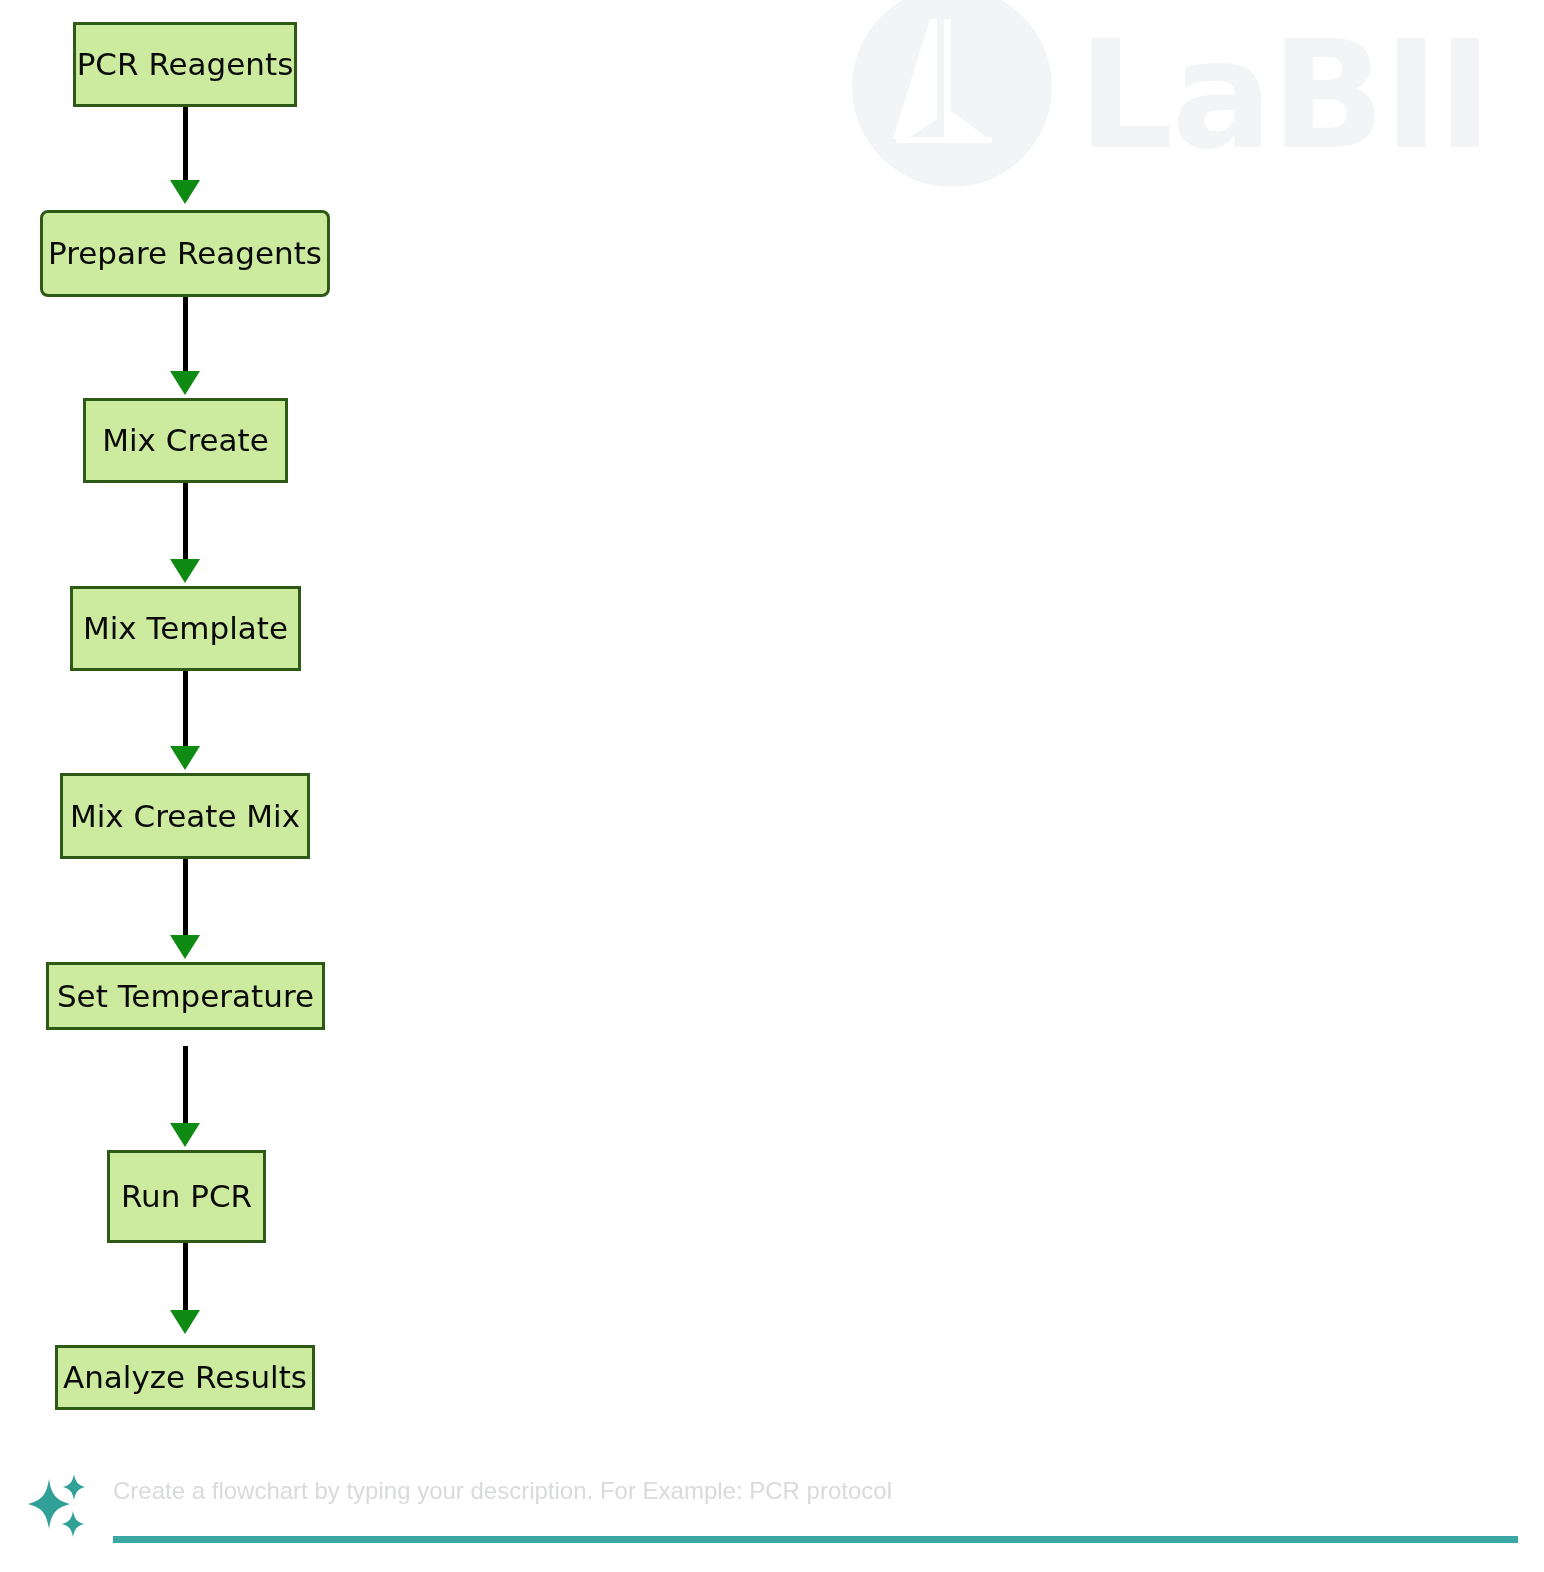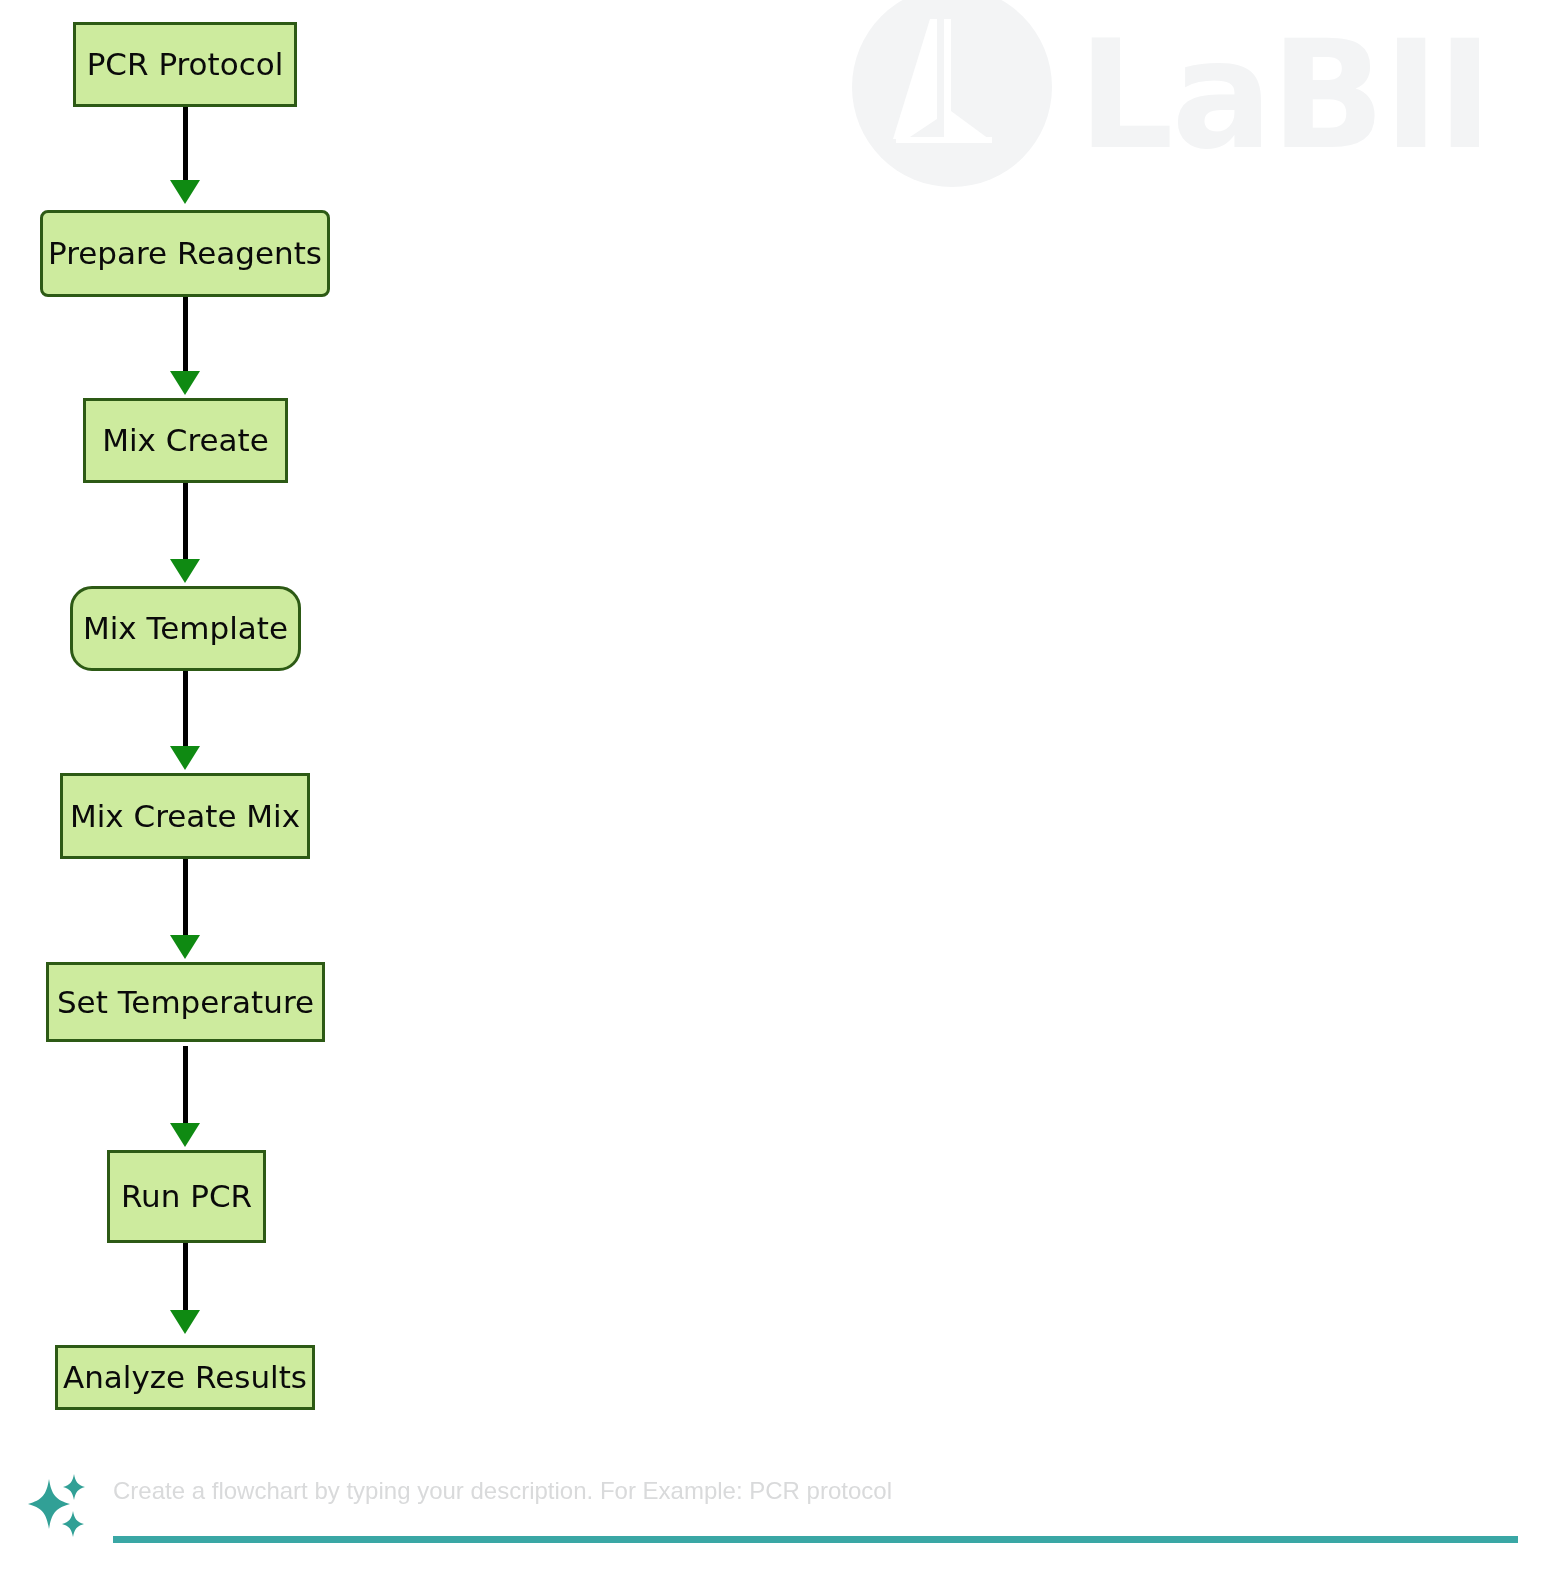--- a/index.html
+++ b/index.html
@@ -153,40 +153,40 @@
   <div class="edge" style="left:183px; top:859px; height:79px;"></div>
   <div class="arrowhead" style="left:170px; top:935px;"></div>
 
   <div class="edge" style="left:183px; top:1046px; height:80px;"></div>
   <div class="arrowhead" style="left:170px; top:1123px;"></div>
 
   <div class="edge" style="left:183px; top:1235px; height:78px;"></div>
   <div class="arrowhead" style="left:170px; top:1310px;"></div>
 
   <div class="node" style="left:73px; top:22px; width:224px; height:85px;">
-    <span class="node-label">PCR Protocol</span>
+    <span class="node-label">PCR Reagents</span>
   </div>
 
   <div class="node" style="left:40px; top:210px; width:290px; height:87px;border-radius:8px;">
     <span class="node-label">Prepare Reagents</span>
   </div>
 
   <div class="node" style="left:83px; top:398px; width:205px; height:85px;">
     <span class="node-label">Mix Create</span>
   </div>
 
-  <div class="node" style="left:70px; top:586px; width:231px; height:85px;border-radius:22px;">
+  <div class="node" style="left:70px; top:586px; width:231px; height:85px;">
     <span class="node-label">Mix Template</span>
   </div>
 
   <div class="node" style="left:60px; top:773px; width:250px; height:86px;">
     <span class="node-label">Mix Create Mix</span>
   </div>
 
-  <div class="node" style="left:46px; top:962px; width:279px; height:80px;align-items:center;">
+  <div class="node" style="left:46px; top:962px; width:279px; height:68px;align-items:center;">
     <span class="node-label">Set Temperature</span>
   </div>
 
   <div class="node" style="left:107px; top:1150px; width:159px; height:93px;align-items:center;">
     <span class="node-label">Run PCR</span>
   </div>
 
   <div class="node" style="left:55px; top:1337px; width:260px; height:65px;margin-top:8px;">
     <span class="node-label">Analyze Results</span>
   </div>

